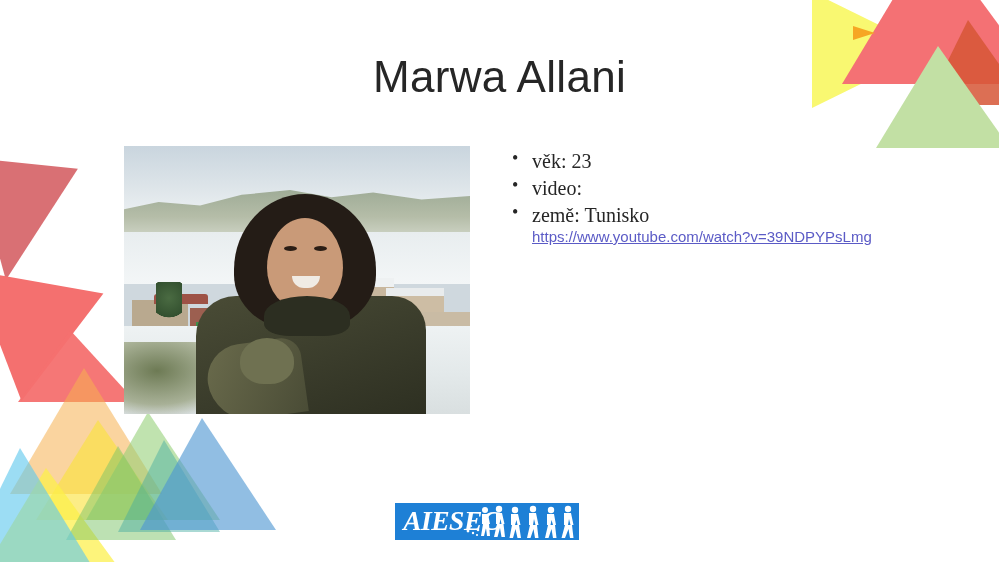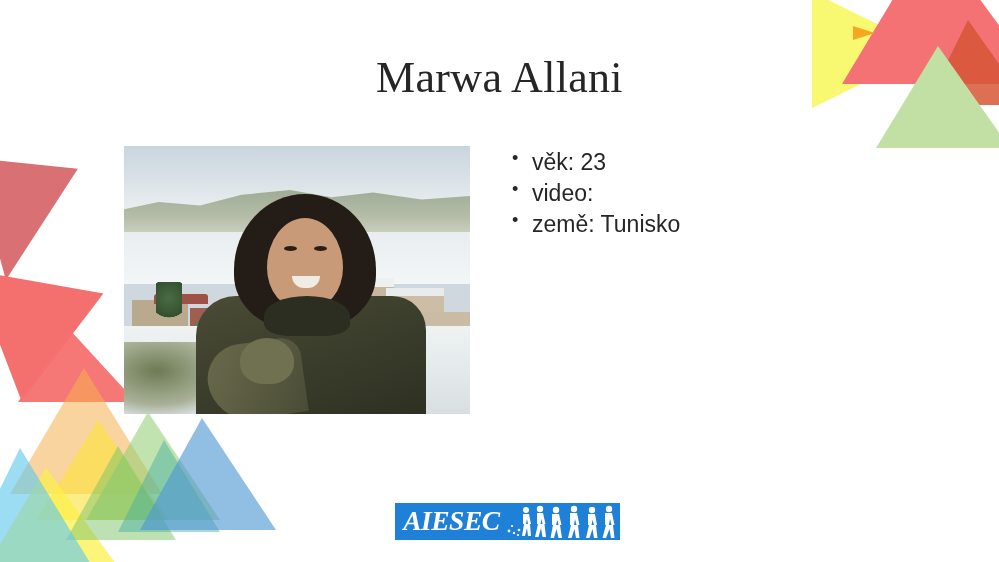--- a/index.html
+++ b/index.html
@@ -126,21 +126,21 @@
 
   
   #page-title {
     position:absolute;
     left:0; right:0; top:52px;
     text-align:center;
     font-size:44px;
     font-weight:400;
     color:#262626;
     letter-spacing:0.3px;
-    font-family:Liberation Serif, serif;
+    font-family:Liberation Sans, sans-serif;
   }
 
   
   #portrait-photo {
     position:absolute;
     left:124px; top:146px;
     width:346px; height:268px;
     overflow:hidden;
     background:#cfd8de;
   }
@@ -192,23 +192,24 @@
   #bullet-list {
     position:absolute;
     left:510px; top:148px;
     width:430px;
     color:#262626;
   }
   #bullet-list li {
     list-style:none;
     position:relative;
     padding-left:22px;
-    font-size:23px;
+    font-size:20px;
     line-height:1.30;
     margin-bottom:1px;
+    font-family:Liberation Serif, serif;
   }
   #bullet-list li::before {
     content:"\2022";
     position:absolute; left:2px; top:-1px;
     font-size:18px; color:#262626;
   }
   #video-url {
     display:block;
     padding-left:22px;
     font-size:15px;
@@ -216,21 +217,21 @@
     color:#5B5BC6;
     word-break:break-all;
     margin-top:-2px;
     margin-bottom:4px;
   }
 
   
   #aiesec-logo {
     position:absolute;
     left:395px; top:503px;
-    width:225px; height:37px;
+    width:184px; height:37px;
     background:#1E80D6;
     display:flex;
     align-items:center;
   }
   #aiesec-wordmark {
     font-family:"Liberation Serif", serif;
     font-weight:700;
     font-style:italic;
     font-size:27px;
     color:#ffffff;
@@ -293,20 +294,21 @@
     <div class="ph ph-mouth"></div>
     <div class="ph ph-collar"></div>
     <div class="ph ph-arm"></div>
     <div class="ph ph-hand"></div>
   </div>
 
   <ul id="bullet-list">
     <li>věk: 23</li>
     <li>video:</li>
     <li>země: Tunisko</li>
+    <a id="video-url" href="#">https://www.youtube.com/watch?v=39NDPYPsLmg</a>
   </ul>
 
   <div id="aiesec-logo">
     <span id="aiesec-wordmark">AIESEC</span>
     <svg id="aiesec-people" width="112" height="35" viewBox="0 0 112 35">
       <g fill="#ffffff">
 
         <circle cx="3" cy="27" r="1.4"></circle>
           <circle cx="8" cy="29" r="1.2"></circle>
           <circle cx="13" cy="26" r="1.3"></circle>

